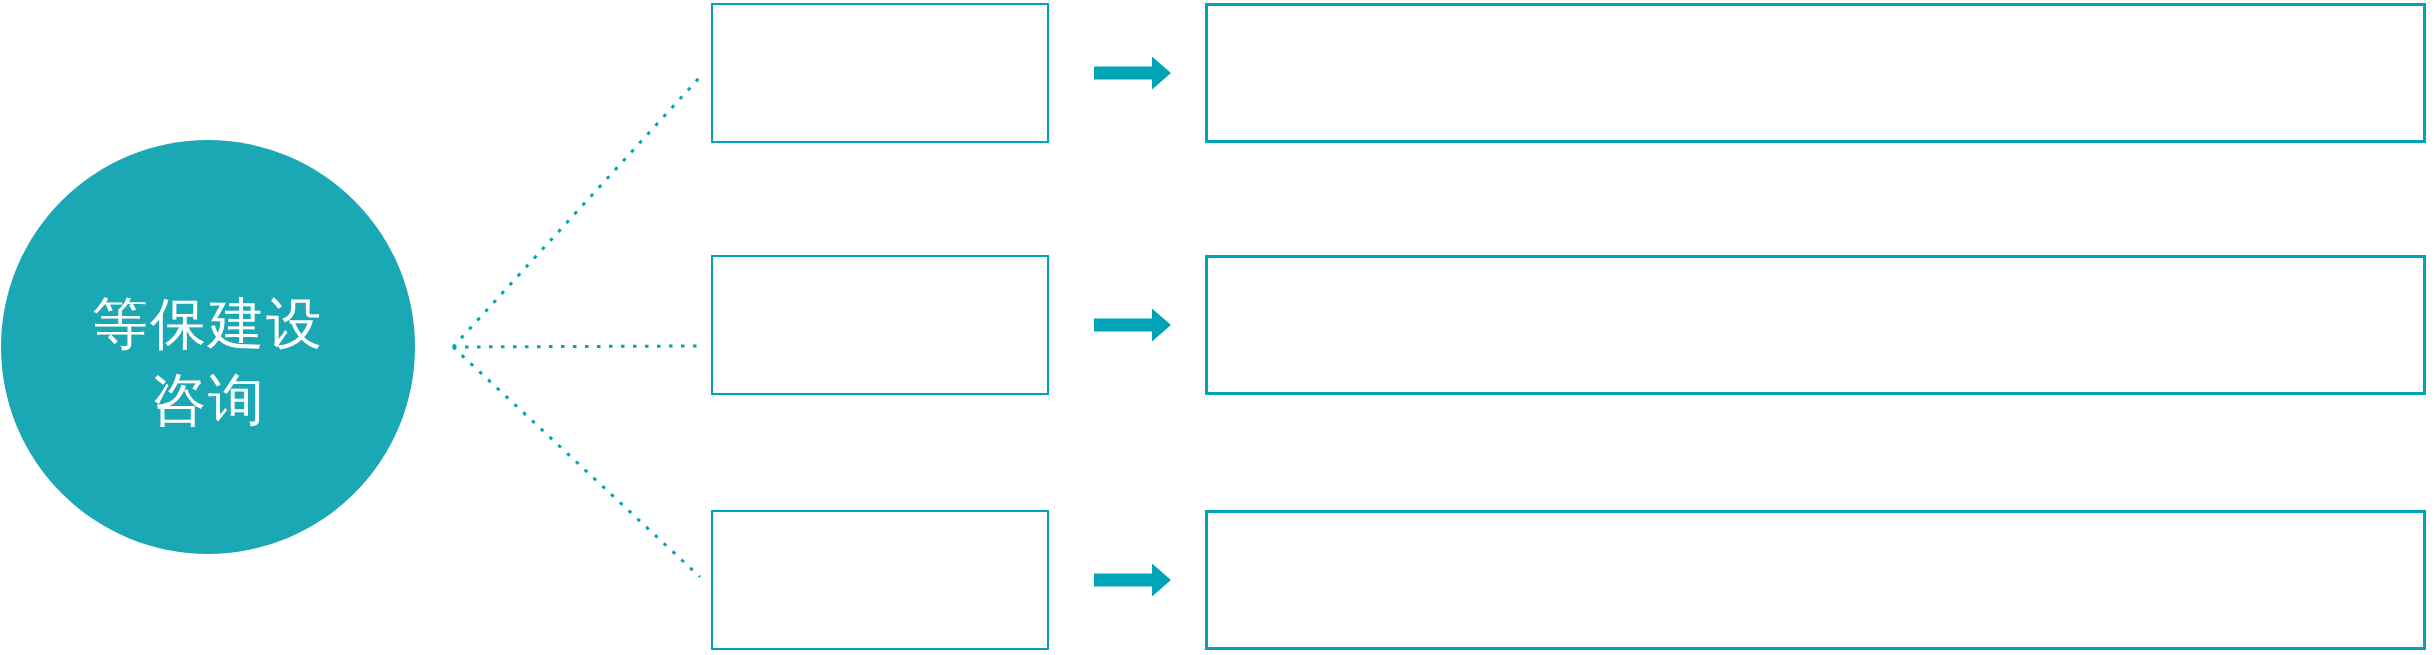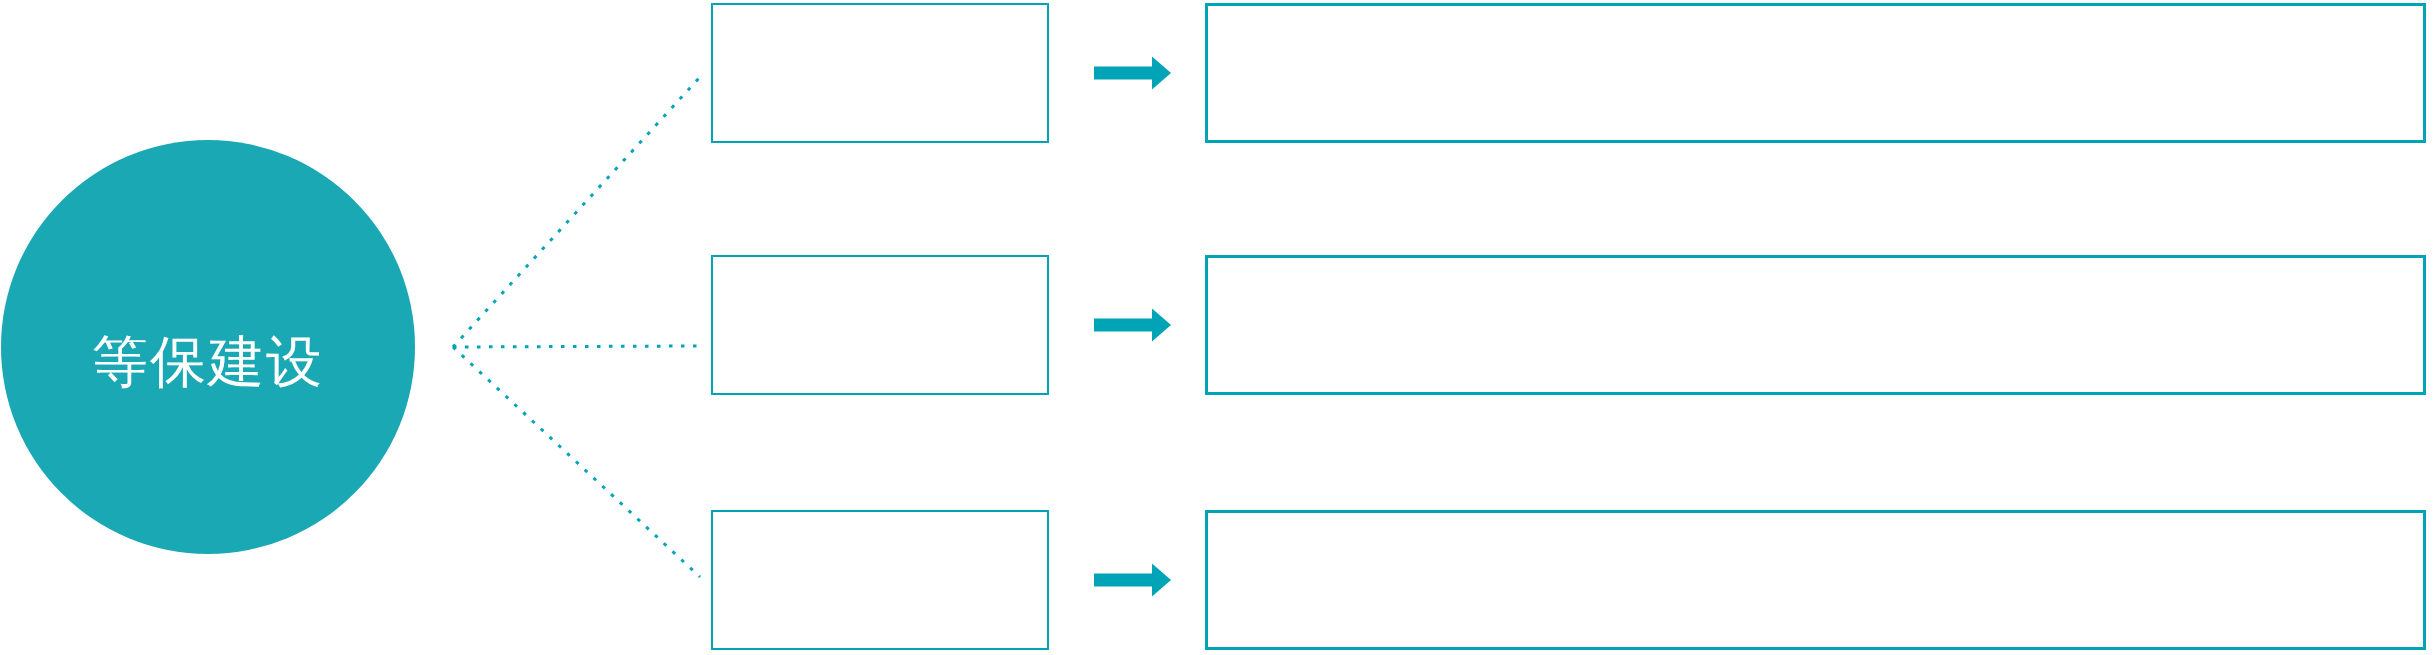--- a/index.html
+++ b/index.html
@@ -109,20 +109,21 @@
 
   <svg class="connectors" aria-hidden="true">
     <line x1="453" y1="347" x2="700" y2="77"></line>
     <line x1="453" y1="347" x2="698" y2="346"></line>
     <line x1="453" y1="347" x2="700" y2="577"></line>
   </svg>
 
   <div class="root-circle">
     <div class="label">
       <div>等保建设</div>
+      <div>咨询</div>
     </div>
   </div>
 
   <div class="row r1">
     <div class="small-box">
       <span></span>
     </div>
     <div class="arrow-wrap">
       <svg width="78" height="34" viewBox="0 0 78 34">
         <polygon points="0,10.5 58,10.5 58,0.5 77,17 58,33.5 58,23.5 0,23.5"></polygon>

